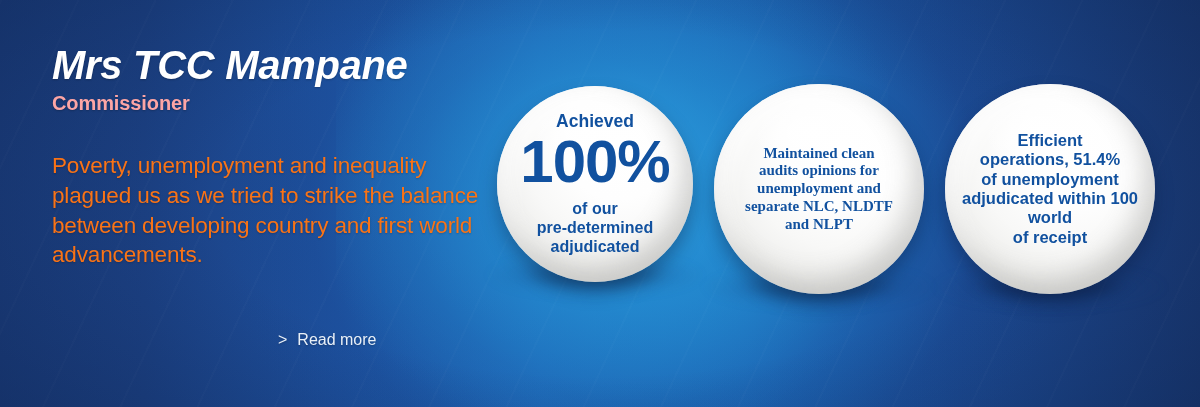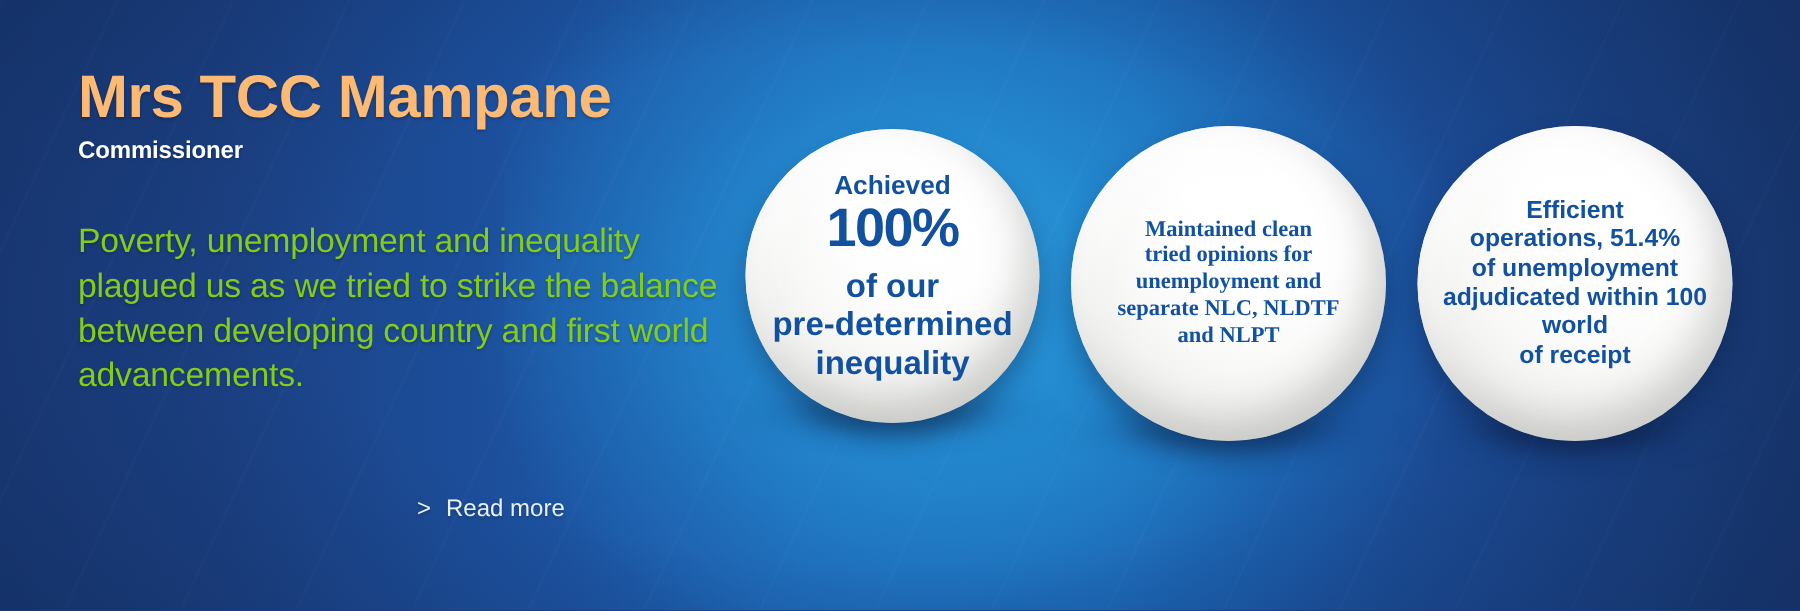--- a/index.html
+++ b/index.html
@@ -63,38 +63,39 @@
 
   
   .left-col {
     position:absolute;
     left:52px; top:44px;
     width:430px;
   }
   .name {
     font-size:40px;
     font-weight:bold;
-    color:#fdba74;
+    color:#ffffff;
     letter-spacing:-0.3px;
     line-height:1.08;
     text-shadow:0 1px 2px rgba(0,0,0,0.22);
+    font-style:italic;
   }
   .role {
-    font-size:16px;
+    font-size:20px;
     font-weight:bold;
-    color:#ffffff;
+    color:#fca5a5;
     margin-top:5px;
     letter-spacing:-0.1px;
     text-shadow:0 1px 2px rgba(0,0,0,0.22);
   }
   .quote {
     margin-top:36px;
     font-size:22.5px;
     font-weight:normal;
-    color:#84cc16;
+    color:#f97316;
     line-height:1.32;
     letter-spacing:-0.15px;
     text-shadow:0 1px 2px rgba(0,0,0,0.20);
   }
 
   .read-more {
     position:absolute;
     left:278px; top:331px;
     display:flex;
     align-items:center;
@@ -174,26 +175,26 @@
     line-height:1.18;
     padding:0 8px;
     z-index:3;
   }
   .sphere-text .ln { display:block; white-space:nowrap; }
 
   
   #sphere-1 { left:497px; top:86px; width:196px; height:196px; }
   #sphere-1 .sphere-text { font-size:17.5px;text-align:center; }
   #sphere-1 .big {
-    font-size:36px;
+    font-size:60px;
     line-height:0.98;
     letter-spacing:-1px;
     margin:1px 0 8px;
   }
-  #sphere-1 .small { font-size:22px; }
+  #sphere-1 .small { font-size:16px; }
 
   
   #sphere-2 { left:714px; top:84px; width:210px; height:210px; }
   #sphere-2 .sphere-text { font-size:15px;font-family:Liberation Serif, serif; }
 
   
   #sphere-3 { left:945px; top:84px; width:210px; height:210px; }
   #sphere-3 .sphere-text { font-size:16.5px;justify-content:center; }
 </style>
 </head>
@@ -220,31 +221,31 @@
 
   <div class="sphere-wrap" id="sphere-1">
     <div class="shadow"></div>
     <div class="sphere"></div>
     <div class="sphere-rim"></div>
     <div class="sphere-text">
       <span class="ln">Achieved</span>
       <span class="ln big">100%</span>
       <span class="ln small">of our</span>
       <span class="ln small">pre-determined</span>
-      <span class="ln small">inequality</span>
+      <span class="ln small">adjudicated</span>
     </div>
   </div>
 
   <div class="sphere-wrap" id="sphere-2">
     <div class="shadow"></div>
     <div class="sphere"></div>
     <div class="sphere-rim"></div>
     <div class="sphere-text">
       <span class="ln">Maintained clean</span>
-      <span class="ln">tried opinions for</span>
+      <span class="ln">audits opinions for</span>
       <span class="ln">unemployment and</span>
       <span class="ln">separate NLC, NLDTF</span>
       <span class="ln">and NLPT</span>
     </div>
   </div>
 
   <div class="sphere-wrap" id="sphere-3">
     <div class="shadow"></div>
     <div class="sphere"></div>
     <div class="sphere-rim"></div>

